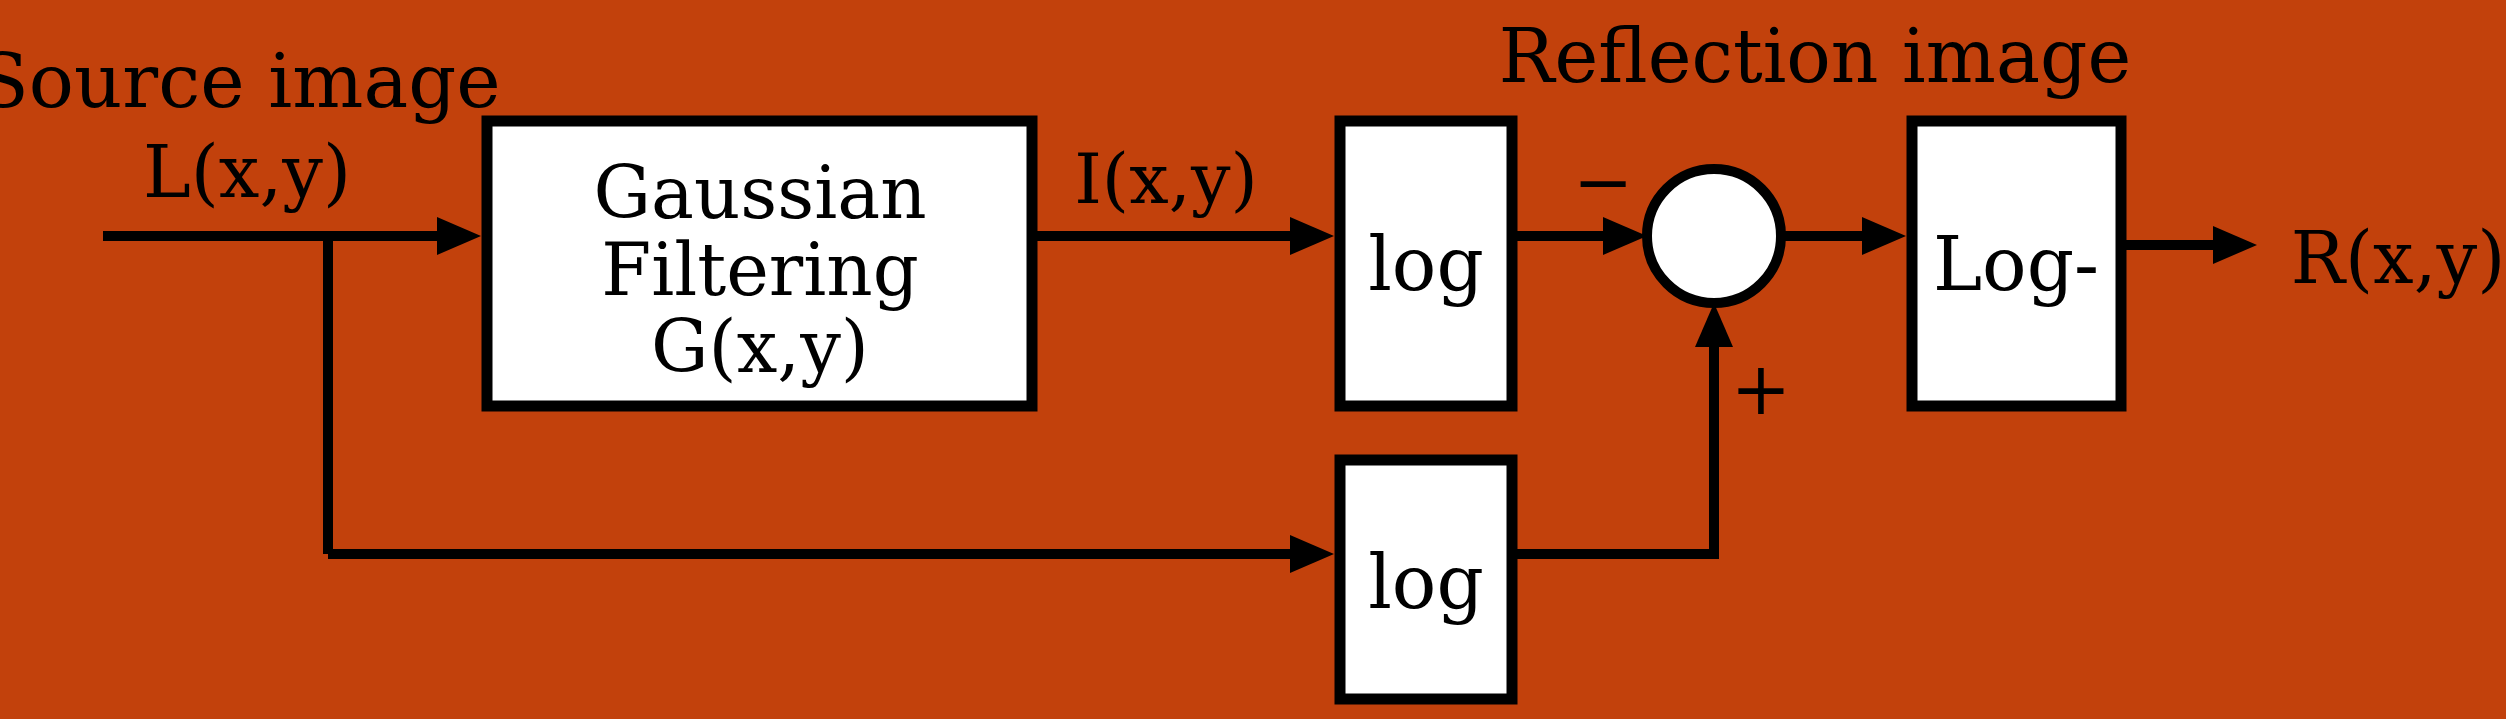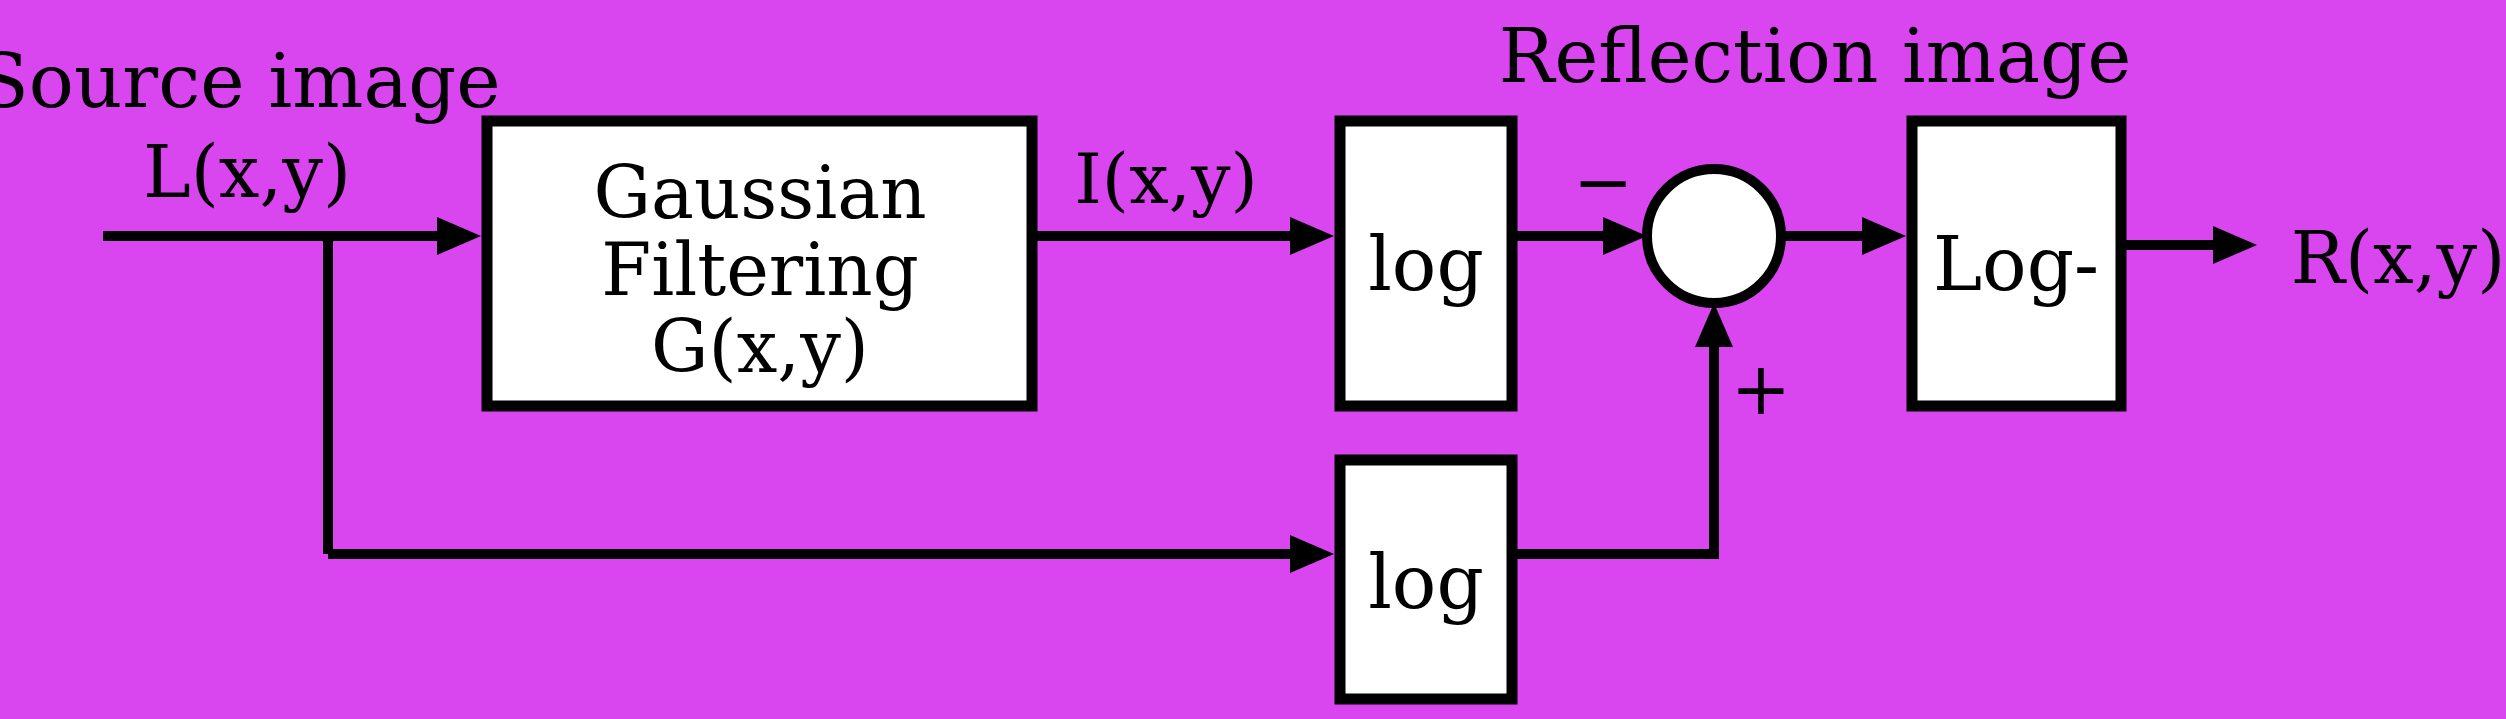--- a/index.html
+++ b/index.html
@@ -3,21 +3,21 @@
 <meta charset="utf-8">
 <style>
   html, body {
     margin: 0;
     padding: 0;
     background: #ffffff;
   }
   .figure-wrap {
     width: 2506px;
     height: 719px;
-    background: #d946ef;
+    background: #c2410c;
     overflow: hidden;
   }
   svg {
     display: block;
     width: 100%;
     height: 100%;
   }
   .box {
     fill: #ffffff;
     stroke: #000000;

